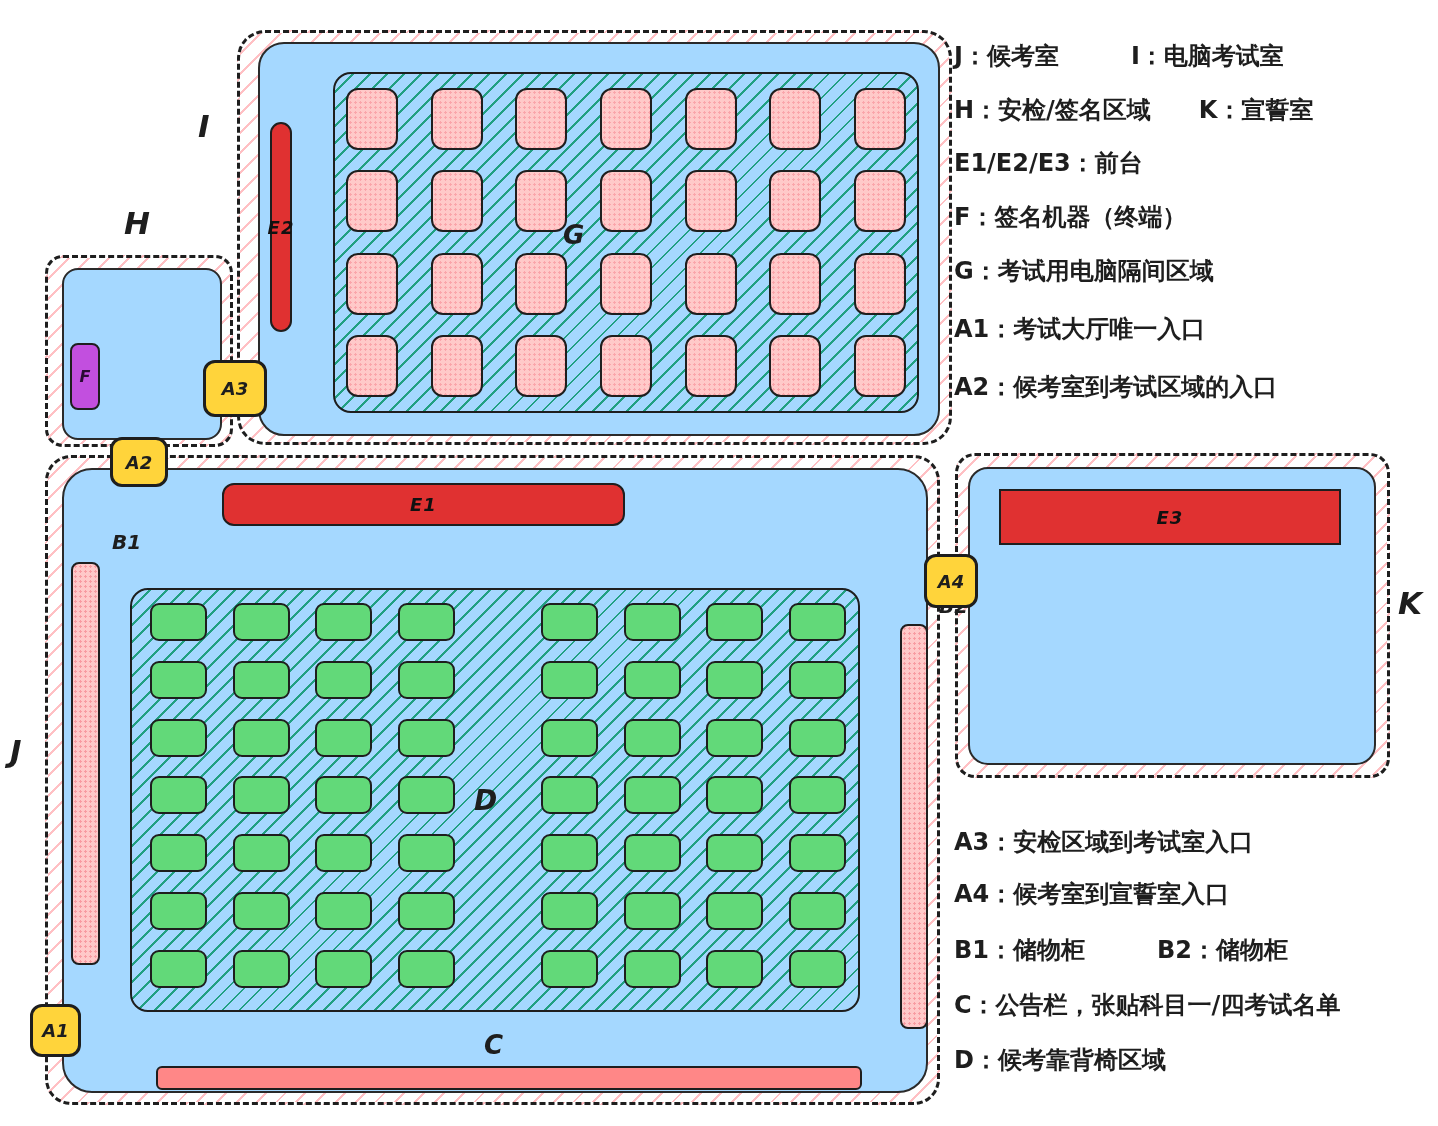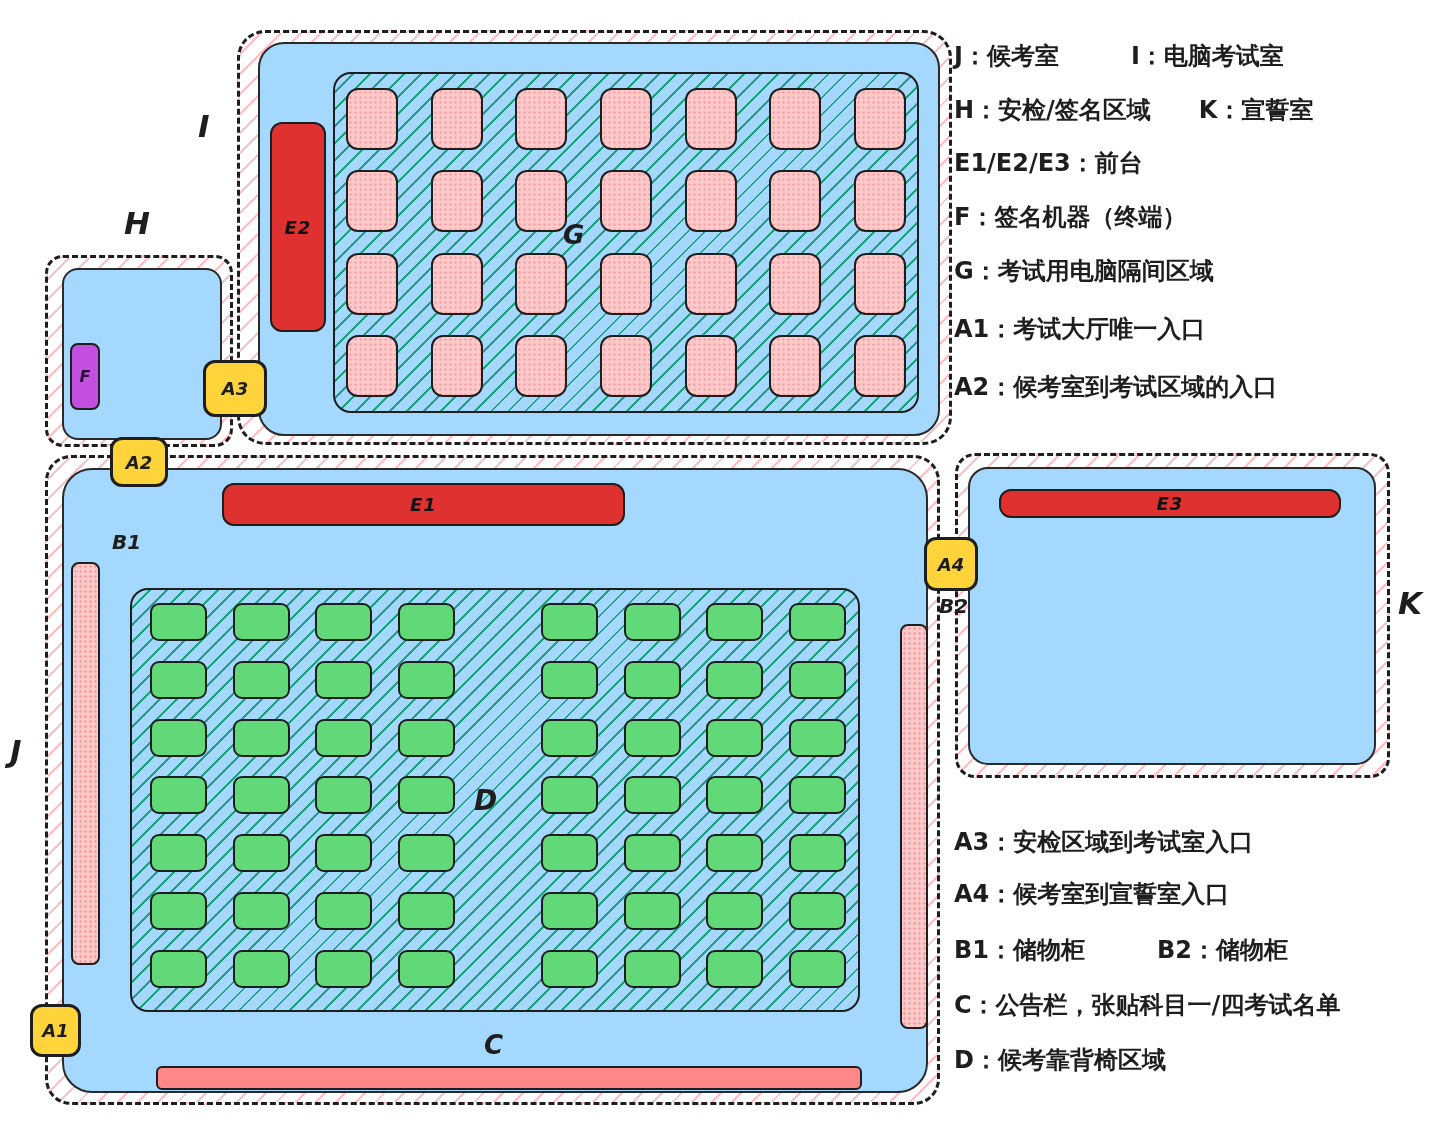--- a/index.html
+++ b/index.html
@@ -63,21 +63,21 @@
 </style>
 </head>
 <body>
 
 <div id="canvas">
 
   <div class="envelope" style="left:237px; top:30px; width:715px; height:415px; border-radius:28px;"></div>
   <div class="roomfill" style="left:258px; top:42px; width:682px; height:394px; border-radius:26px;"></div>
   <div class="biglabel" style="left:198px; top:108px;">I</div>
 
-  <div class="counter" style="left:270px; top:122px; width:56px; height:210px;">
+  <div class="counter" style="left:270px; top:122px; width:22px; height:210px;">
     <span>E2</span>
   </div>
 
   <div class="hatch-green" style="left:333px; top:72px; width:586px; height:341px; border-radius:18px;">
     <div id="g-cells" class="cellgrid">
         <div class="cubicle"></div>
         <div class="cubicle"></div>
         <div class="cubicle"></div>
         <div class="cubicle"></div>
         <div class="cubicle"></div>
@@ -194,34 +194,34 @@
   <div class="smlabel" style="left:895px; top:594px;">B2</div>
   <div class="locker" style="left:900px; top:624px; width:28px; height:405px;"></div>
 
   <div class="midlabel" style="left:484px; top:1030px;">C</div>
   <div class="board" style="left:156px; top:1066px; width:706px; height:24px;"></div>
 
   <div class="envelope" style="left:955px; top:453px; width:435px; height:325px; border-radius:20px;"></div>
   <div class="roomfill" style="left:968px; top:467px; width:408px; height:298px; border-radius:20px;"></div>
   <div class="biglabel" style="left:1398px; top:585px;">K</div>
 
-  <div class="counter" style="left:999px; top:489px; width:342px; height:29px; border-radius:12px;">
+  <div class="counter" style="left:999px; top:489px; width:342px; height:56px; border-radius:0;">
     <span>E3</span>
   </div>
 
   <div class="entrance" style="left:30px; top:1004px; width:51px; height:53px;">
     <span>A1</span>
   </div>
   <div class="entrance" style="left:110px; top:437px; width:58px; height:50px;">
     <span>A2</span>
   </div>
   <div class="entrance" style="left:203px; top:360px; width:64px; height:57px;">
     <span>A3</span>
   </div>
-  <div class="entrance" style="left:924px; top:537px; width:54px; height:54px;">
+  <div class="entrance" style="left:924px; top:554px; width:54px; height:54px;">
     <span>A4</span>
   </div>
 
   <div class="legend-line" style="top:40px;">J：候考室　　　I：电脑考试室</div>
   <div class="legend-line" style="top:94px;">H：安检/签名区域　　K：宣誓室</div>
   <div class="legend-line" style="top:147px;">E1/E2/E3：前台</div>
   <div class="legend-line" style="top:201px;">F：签名机器（终端）</div>
   <div class="legend-line" style="top:255px;">G：考试用电脑隔间区域</div>
   <div class="legend-line" style="top:313px;">A1：考试大厅唯一入口</div>
   <div class="legend-line" style="top:371px;">A2：候考室到考试区域的入口</div>

